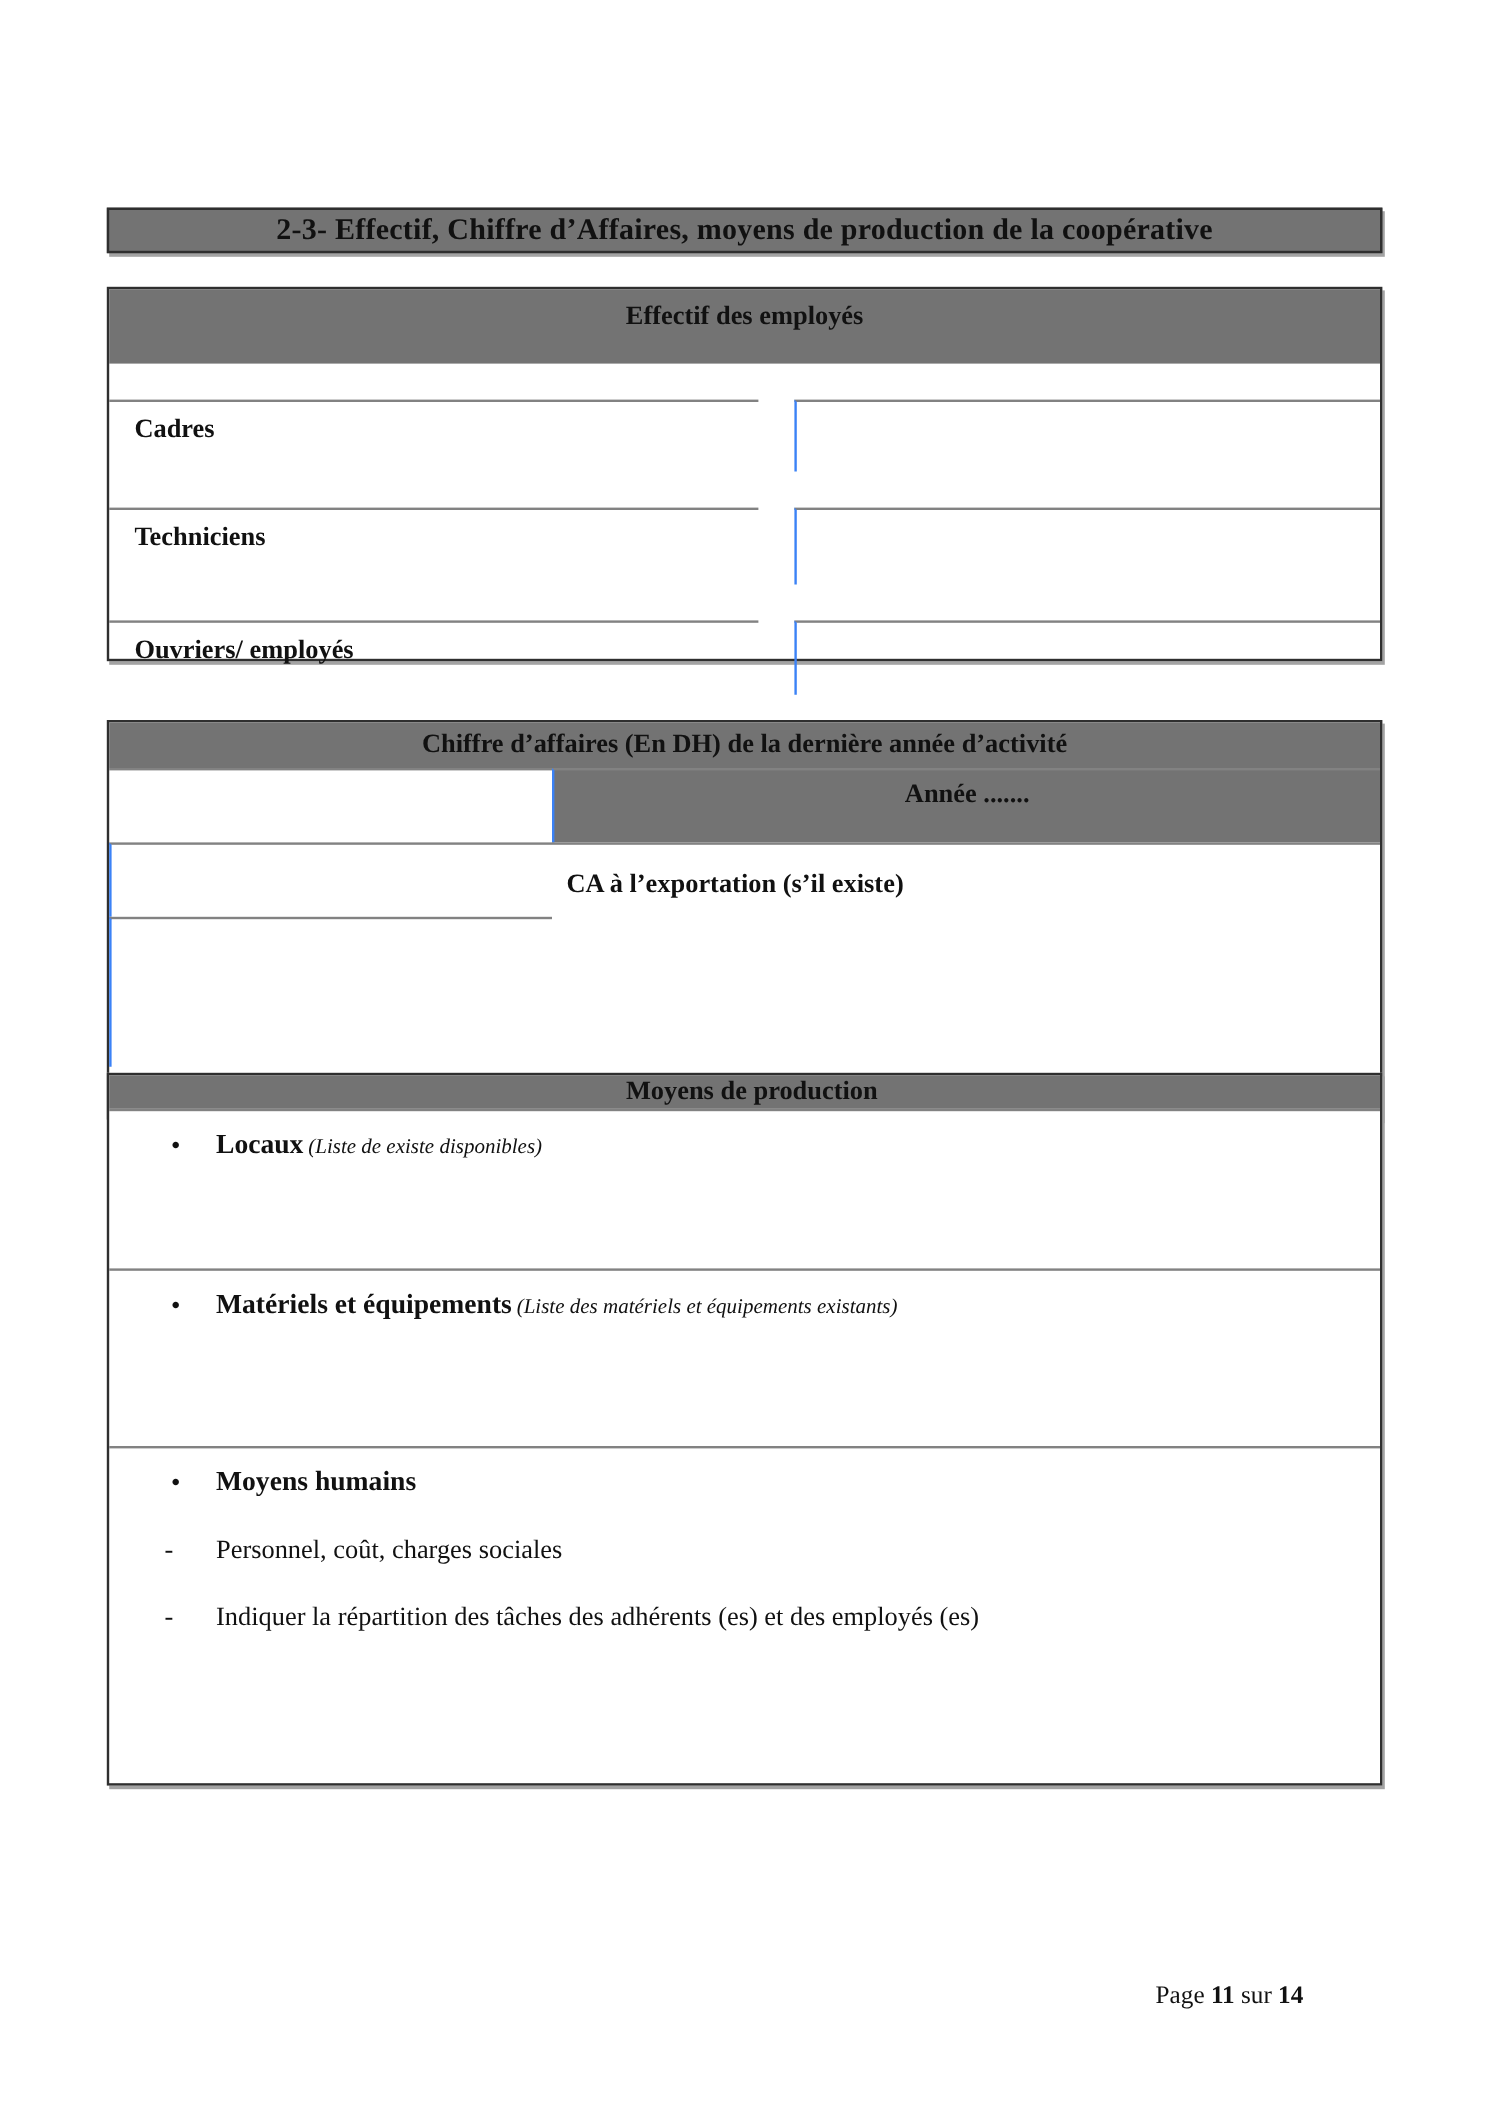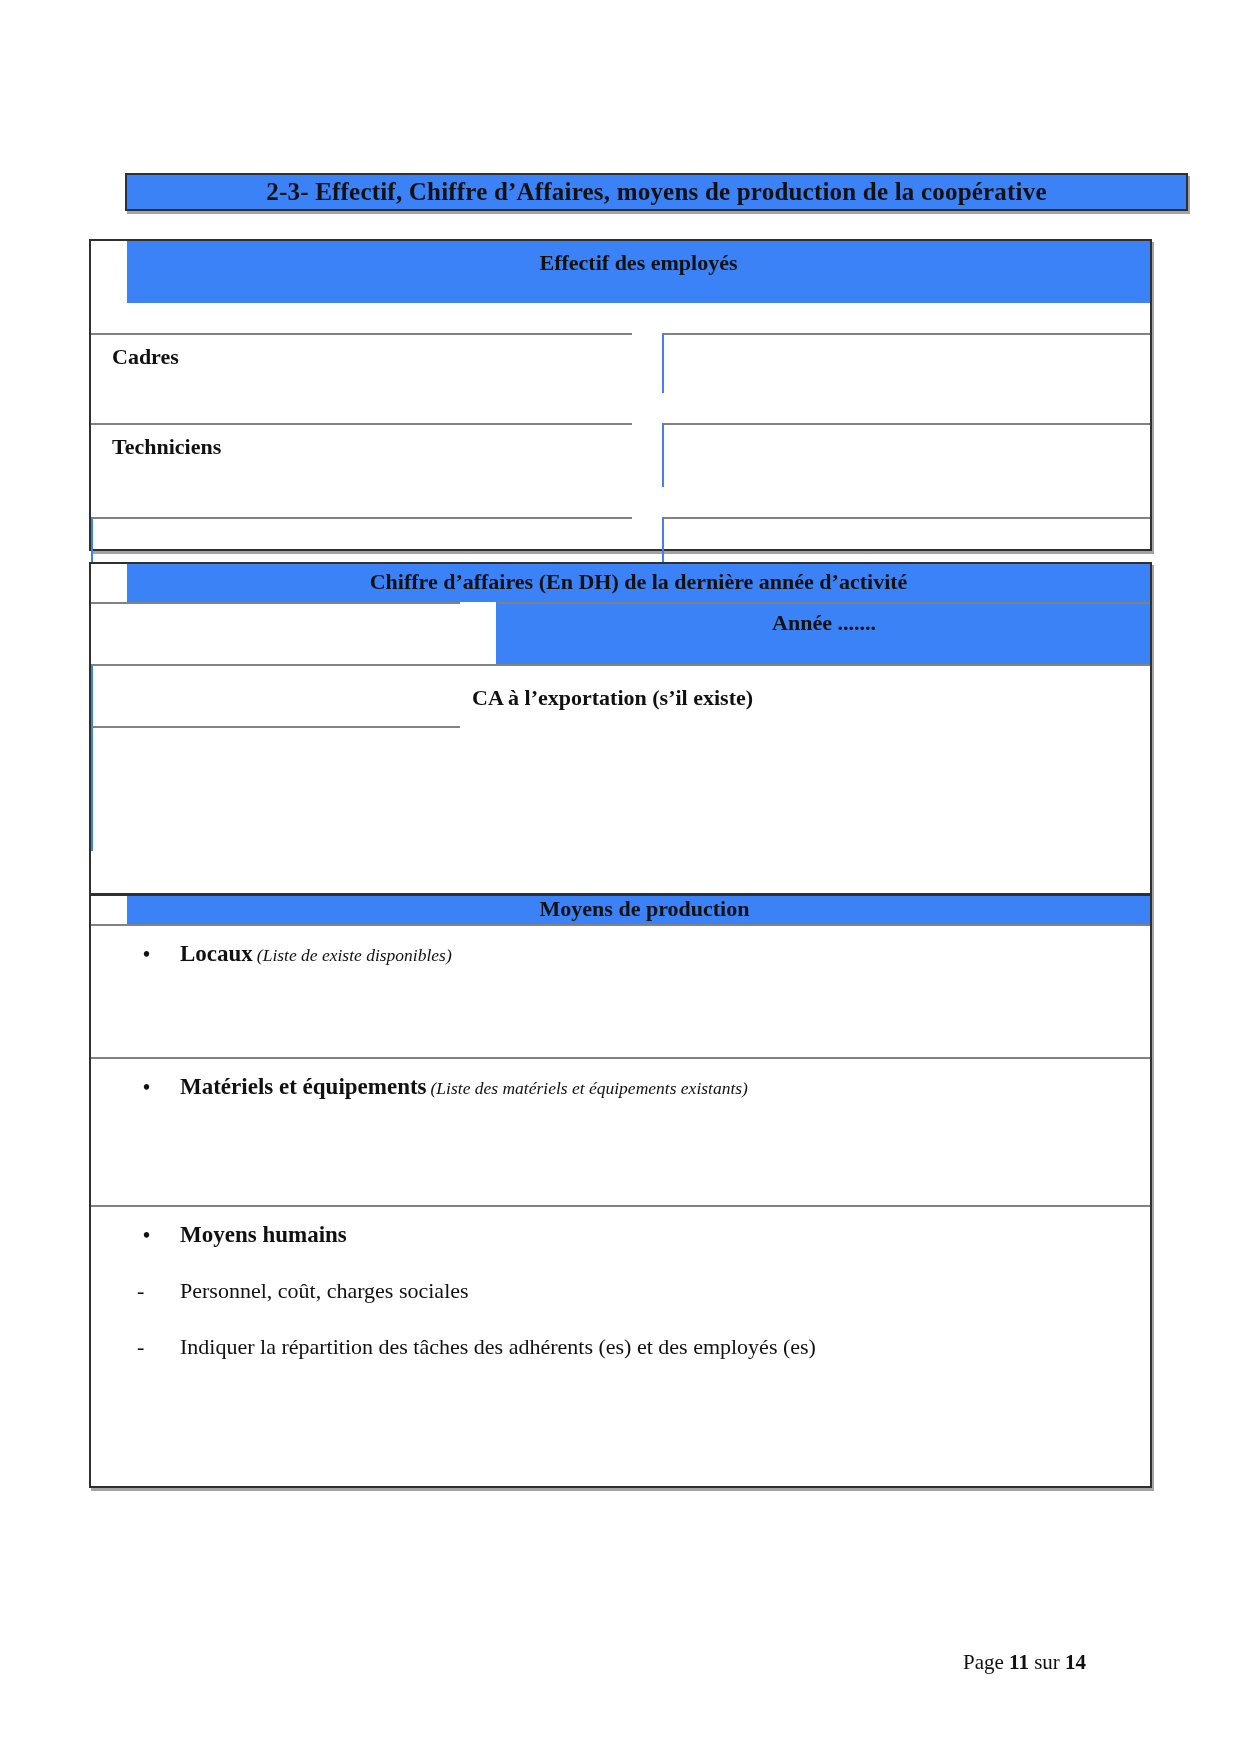--- a/index.html
+++ b/index.html
@@ -18,22 +18,21 @@
 
   
   .boxed {
     position: absolute;
     box-sizing: border-box;
     border: 2px solid #2f2f2f;
     box-shadow: 2px 3px 0 #a3a3a3;
     background: #ffffff;
   }
   .fill {
-    background: #3b82f6;
-    margin-left: 36px;
+    background: #737373;
   }
   .hdr-text {
     font-weight: bold;
     text-align: center;
   }
 
   
   .title-box {
     left: 89px; top: 173px;
     width: 1063px; height: 38px;
@@ -63,21 +62,21 @@
   .col-line { border-left: 2px solid #3b82f6; }
   .lbl {
     font-weight: bold;
     font-size: 22px;
     padding: 8px 10px 0 21px;
     line-height: 1.3;
   }
 
   
   .t-ca {
-    left: 89px; top: 562px;
+    left: 89px; top: 600px;
     width: 1063px; height: 333px;
     display: grid;
     grid-template-columns: 369px 1fr;
     grid-template-rows: 38px 62px 62px 125px;
   }
   .t-ca .span2 { grid-column: 1 / 3; }
   .t-ca .hdr-text { font-size: 22px; padding-top: 5px; }
   .annee {
     font-weight: bold;
     font-size: 22px;
@@ -163,20 +162,23 @@
     <div class="cell row-line">
       <div class="lbl">Cadres</div>
     </div>
     <div class="cell row-line col-line"></div>
 
     <div class="cell row-line">
       <div class="lbl">Techniciens</div>
     </div>
     <div class="cell row-line col-line"></div>
 
+    <div class="cell row-line">
+      <div class="lbl">Ouvriers/ employés</div>
+    </div>
     <div class="cell row-line col-line"></div>
 
     <div class="cell row-line col-line"></div>
   </div>
 
   <div class="boxed t-ca">
     <div class="cell span2 fill">
       <div class="hdr-text">Chiffre d’affaires (En DH) de la dernière année d’activité</div>
     </div>
 

